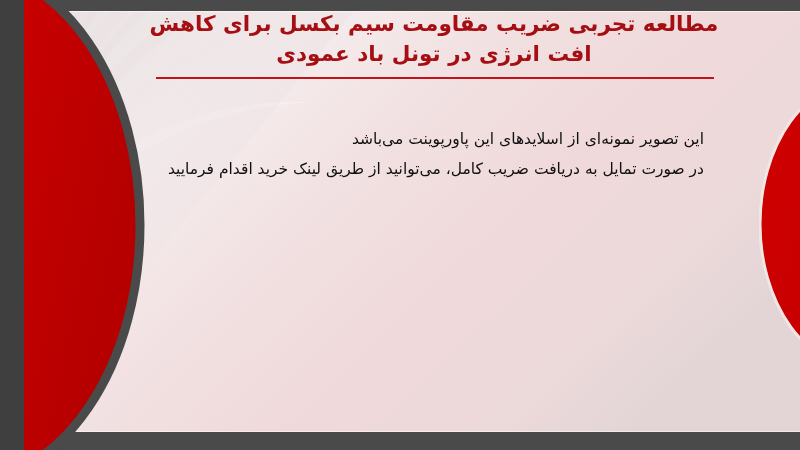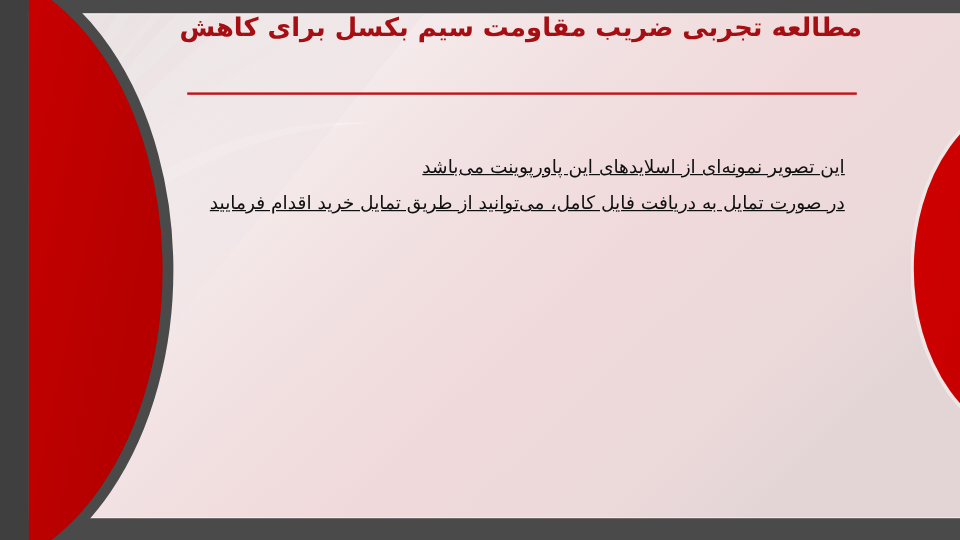--- a/index.html
+++ b/index.html
@@ -98,21 +98,20 @@
     width: 560px;
     direction: rtl;
     text-align: right;
   }
   .body-line {
     color: #101010;
     font-size: 15.5px;
     line-height: 30px;
     font-weight: 400;
     white-space: nowrap;
-    text-decoration: underline;
   }
 
   
   .frame-top {
     position: absolute; left: 0; top: 0; width: 800px; height: 11px;
     background: #4a4a4a;
   }
   .frame-bottom {
     position: absolute; left: 0; top: 432px; width: 800px; height: 18px;
     background: #4a4a4a;
@@ -187,21 +186,22 @@
       <linearGradient id="redR" x1="0" y1="0" x2="1" y2="0.4">
         <stop offset="0%" stop-color="#d00000"></stop>
         <stop offset="100%" stop-color="#c00000"></stop>
       </linearGradient>
     </defs>
     <ellipse cx="105" cy="146" rx="104" ry="145" fill="url(#redR)" stroke="#efe6e6" stroke-width="3"></ellipse>
   </svg>
 
   <div class="title-block">
     <div class="title-line">مطالعه تجربی ضریب مقاومت سیم بکسل برای کاهش</div>
+    <div class="title-line">افت انرژی در تونل باد عمودی</div>
   </div>
   <div class="title-rule"></div>
 
   <div class="body-block">
     <div class="body-line">این تصویر نمونه‌ای از اسلایدهای این پاورپوینت می‌باشد</div>
-    <div class="body-line">در صورت تمایل به دریافت فایل کامل، می‌توانید از طریق تمایل خرید اقدام فرمایید</div>
+    <div class="body-line">در صورت تمایل به دریافت ضریب کامل، می‌توانید از طریق لینک خرید اقدام فرمایید</div>
   </div>
 
 </div>
 
 </body></html>

